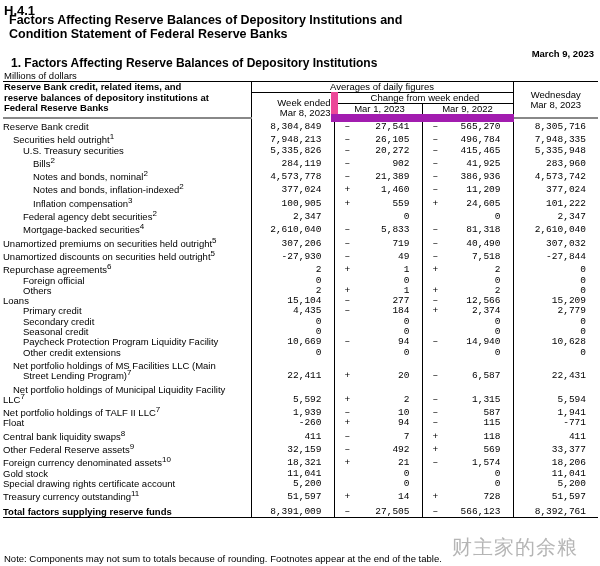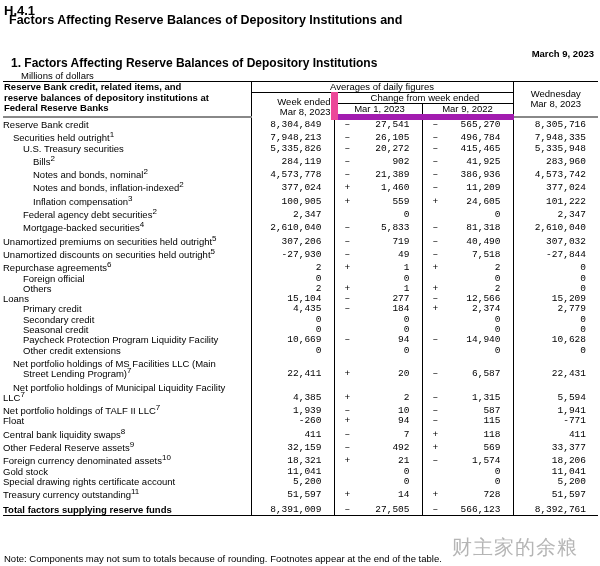--- a/index.html
+++ b/index.html
@@ -1,31 +1,31 @@
 <!DOCTYPE html>
 <html><head>
 <meta charset="utf-8">
 <style>
   html, body { margin: 0; padding: 0; background: #ffffff; }
   body { width: 600px; height: 566px; overflow: hidden; position: relative; font-family: "Liberation Sans", sans-serif; color: #000; }
   .code { position: absolute; left: 4px; top: 3px; font-size: 13px; font-weight: bold; }
   .title { position: absolute; left: 9px; top: 13px; font-size: 12.5px; font-weight: bold; line-height: 14px; }
   .date { position: absolute; right: 6px; top: 48px; font-size: 9.5px; font-weight: bold; }
   .sec-title { position: absolute; left: 11px; top: 56px; font-size: 12px; font-weight: bold; }
-  .units { position: absolute; left: 21px; top: 70px; font-size: 9.5px; }
+  .units { position: absolute; left: 4px; top: 70px; font-size: 9.5px; }
   table { position: absolute; left: 3px; top: 81px; width: 595px; border-collapse: collapse; font-size: 9.5px; }
   th { font-weight: normal; font-size: 9.5px; line-height: 10px; padding: 0; }
   thead tr.h1 th { border-top: 1px solid #000; }
   .hdr-label { text-align: left; vertical-align: top; padding-left: 1px; line-height: 10.5px; border-right: 1px solid #000; font-weight: bold; }
   .hdr-avg { border-bottom: 1px solid #000; text-align: center; border-right: 1px solid #000; }
   .hdr-week { text-align: right; border-right: 7px solid #ec4899; vertical-align: bottom; }
   .hdr-change { text-align: center; border-bottom: 1px solid #000; border-right: 1px solid #000; }
   .hdr-sub { text-align: center; border-right: 1px solid #000; }
   .hdr-wed { text-align: center; vertical-align: middle; }
-  thead tr:last-child th { border-bottom: 6px solid #a21caf; text-align: center; }
+  thead tr:last-child th { border-bottom: 8px solid #a21caf; text-align: center; }
   .hdr-label, .hdr-wed { border-bottom: 2px solid #888; }
   td { padding: 0; font-size: 9.5px; line-height: 10.3px; vertical-align: bottom; }
   td.lbl { border-right: 1px solid #000; white-space: nowrap; }
   td.num { font-family: "Liberation Mono", monospace; font-size: 9.5px; text-align: right; padding-right: 12px; }
   td.c1 { border-right: 1px solid #000; }
   td.c2, td.c3 { border-right: 1px solid #000; }
   .sgn { display: inline-block; width: 14px; text-align: left; padding-left: 10px; font-family: "Liberation Mono", monospace; }
   .chg { display: flex; justify-content: space-between; padding-right: 12px; font-family: "Liberation Mono", monospace; }
   sup { font-size: 8px; line-height: 0; vertical-align: 4px; }
   tr.gap td { padding-top: 3px; }
@@ -34,20 +34,21 @@
   .note { position: absolute; left: 4px; top: 553px; font-size: 9.5px; }
   .i1 { padding-left: 10px; } .i2 { padding-left: 20px; } .i3 { padding-left: 30px; }
   .wm { position: absolute; left: 452px; top: 534px; font-size: 20px; color: rgba(150,150,150,0.7); letter-spacing: 1px; }
 </style>
 </head>
 <body>
 
 <div class="code">H.4.1</div>
 <div class="title">
   <div>Factors Affecting Reserve Balances of Depository Institutions and</div>
+  <div>Condition Statement of Federal Reserve Banks</div>
 </div>
 <div class="date">March 9, 2023</div>
 <div class="sec-title">1. Factors Affecting Reserve Balances of Depository Institutions</div>
 <div class="units">Millions of dollars</div>
 
 <table>
   <colgroup>
     <col style="width:248px">
       <col style="width:83px">
       <col style="width:88px">
@@ -446,21 +447,21 @@
       </tr>
       <tr class="gap">
         <td class="lbl i1">Net portfolio holdings of Municipal Liquidity Facility</td>
         <td class="c1"></td>
         <td class="c2"></td>
         <td class="c3"></td>
         <td></td>
       </tr>
       <tr>
         <td class="lbl "><span>LLC</span><sup>7</sup></td>
-        <td class="num c1">4,385</td>
+        <td class="num c1">5,592</td>
         <td class="c2">
           <div class="chg">
             <span class="sgn">+</span>
             <span>2</span>
           </div>
         </td>
         <td class="c3">
           <div class="chg">
             <span class="sgn">–</span>
             <span>1,315</span>

